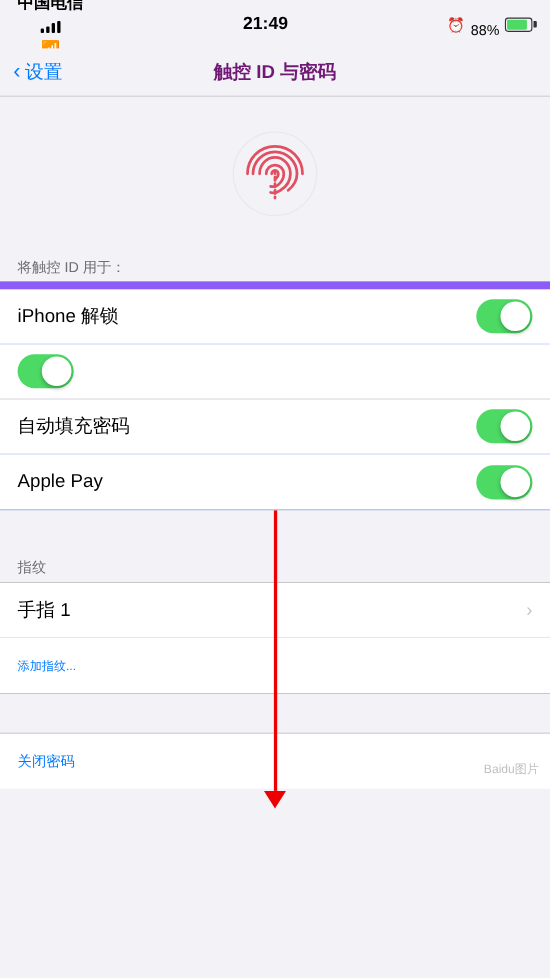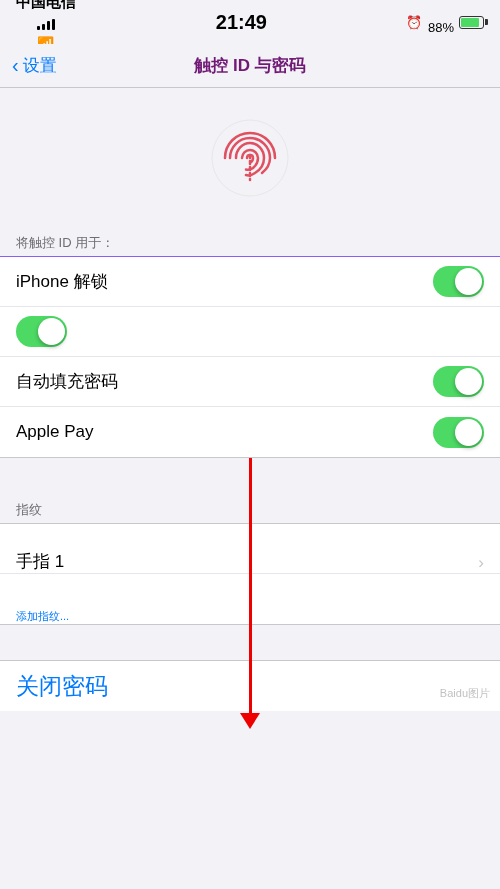--- a/index.html
+++ b/index.html
@@ -133,21 +133,21 @@
     .section-header {
       padding: 8px 16px 4px;
       font-size: 13px;
       color: #6d6d72;
       background: #f2f2f7;
     }
 
     
     .settings-group {
       background: #3b82f6;
-      border-top: 1px solid #8b5cf6;
+      border-top: 7px solid #8b5cf6;
       border-bottom: 1px solid #c8c7cc;
       margin-bottom: 0;
     }
     .settings-row {
       display: flex;
       align-items: center;
       justify-content: space-between;
       padding: 0 16px;
       height: 50px;
       border-bottom: 1px solid #e5e5ea;
@@ -189,21 +189,21 @@
     }
 
     
     .fingerprint-group {
       background: #fff;
       border-top: 1px solid #c8c7cc;
       border-bottom: 1px solid #c8c7cc;
     }
     .fingerprint-row {
       display: flex;
-      align-items: flex-end;
+      align-items: center;
       justify-content: space-between;
       padding: 0 16px;
       height: 50px;
       border-bottom: 1px solid #e5e5ea;
       background: #fff;
     }
     .fingerprint-row:last-child {
       border-bottom: none;
     }
     .chevron-right {
@@ -222,21 +222,21 @@
       border-top: 1px solid #c8c7cc;
       margin-top: 0;
     }
     .close-passcode-row {
       display: flex;
       align-items: center;
       padding: 0 16px;
       height: 50px;
     }
     .close-passcode-label {
-      font-size: 23px;
+      font-size: 13px;
       color: #007aff;
     }
 
     
     .watermark {
       position: absolute;
       bottom: 10px;
       right: 10px;
       font-size: 11px;
       color: rgba(150,150,150,0.6);
@@ -253,21 +253,21 @@
   <div class="status-left">
     <span>中国电信</span>
     <div class="signal-bars">
       <div class="signal-bar" style="height:4px;"></div>
       <div class="signal-bar" style="height:6px;"></div>
       <div class="signal-bar" style="height:9px;"></div>
       <div class="signal-bar" style="height:11px;"></div>
     </div>
     <span class="wifi-icon">📶</span>
   </div>
-  <span style="font-size:20px;font-weight:600;">21:49</span>
+  <span style="font-size:16px;font-weight:600;">21:49</span>
   <div class="status-right">
     <span style="font-size:13px;">⏰</span>
     <span style="font-size:13px;font-weight:500;margin-top:11px;">88%</span>
     <div class="battery-container">
       <div class="battery">
         <div class="battery-fill"></div>
       </div>
     </div>
   </div>
 </div>

